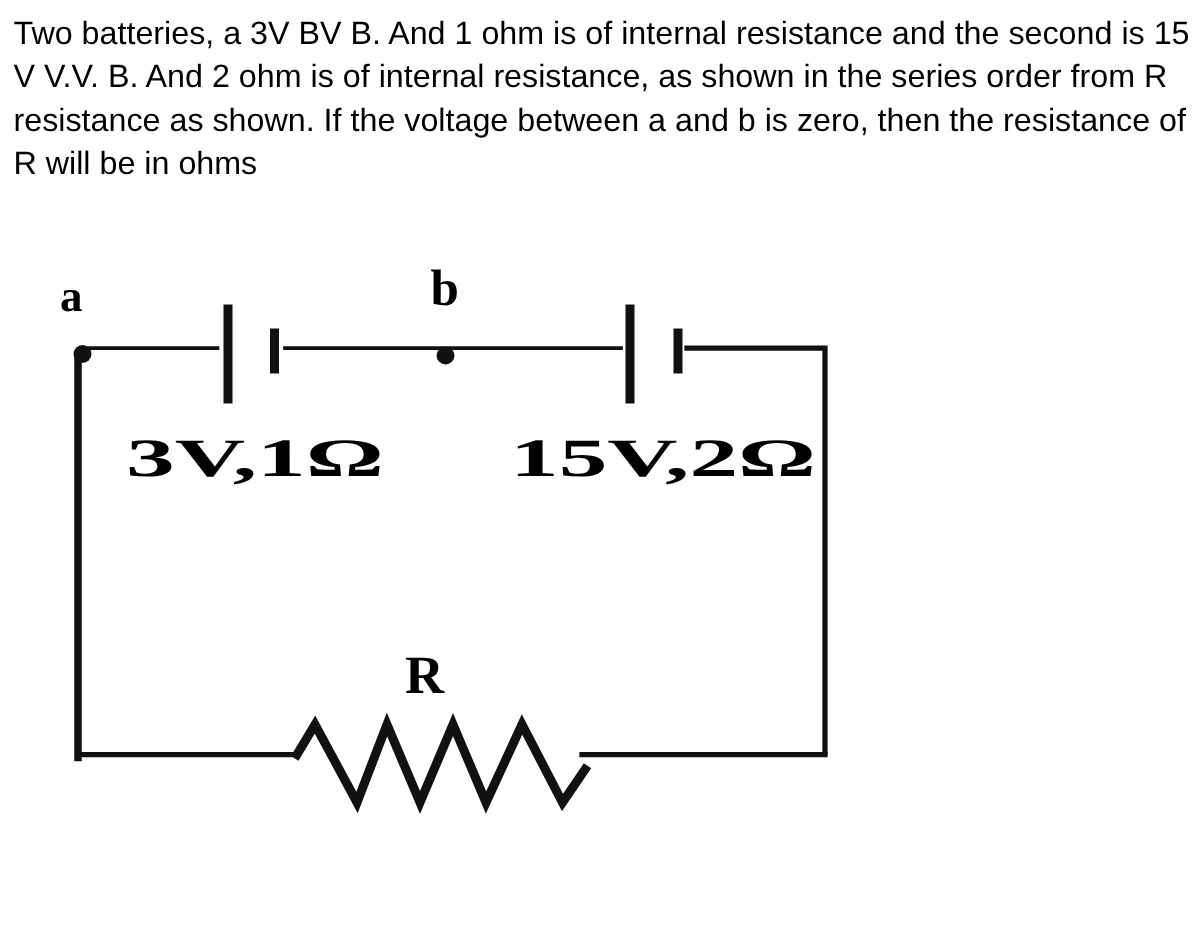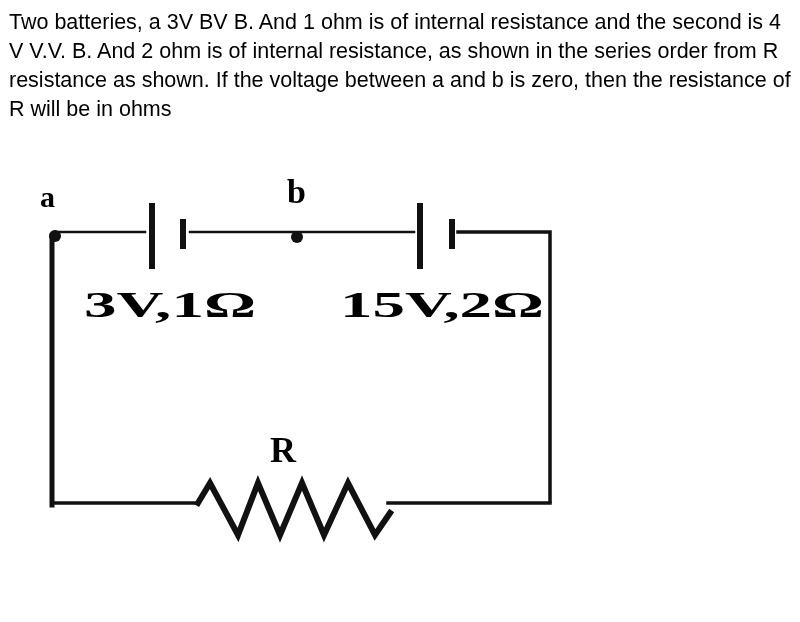--- a/index.html
+++ b/index.html
@@ -9,21 +9,21 @@
     font-family: "Liberation Sans", sans-serif;
     font-size: 21.5px; line-height: 29px; color: #000;
     margin: 0;
   }
   .diagram { position: absolute; left: 0; top: 0; width: 800px; height: 622px; }
   .lbl { font-family: "Liberation Serif", serif; font-weight: bold; fill: #000; }
 </style>
 </head>
 <body>
 
-<p class="question">Two batteries, a 3V BV B. And 1 ohm is of internal resistance and the second is 4 V V.V. B. And 2 ohm is of internal resistance, as shown in the series order from R resistance as shown. If the voltage between a and b is zero, then the resistance of R will be in ohms</p>
+<p class="question">Two batteries, a 3V BV B. And 1 ohm is of internal resistance and the second is 15 V V.V. B. And 2 ohm is of internal resistance, as shown in the series order from R resistance as shown. If the voltage between a and b is zero, then the resistance of R will be in ohms</p>
 
 <svg class="diagram" viewBox="0 0 800 622" xmlns="http://www.w3.org/2000/svg">
   <g stroke="#111" fill="none" stroke-linecap="square">
 
     <path d="M52 236 L52 505" stroke-width="5"></path>
 
     <path d="M54 232 L145 232" stroke-width="2.5"></path>
 
     <path d="M152 206 L152 266" stroke-width="6"></path>
     <path d="M183 222 L183 246" stroke-width="6"></path>

